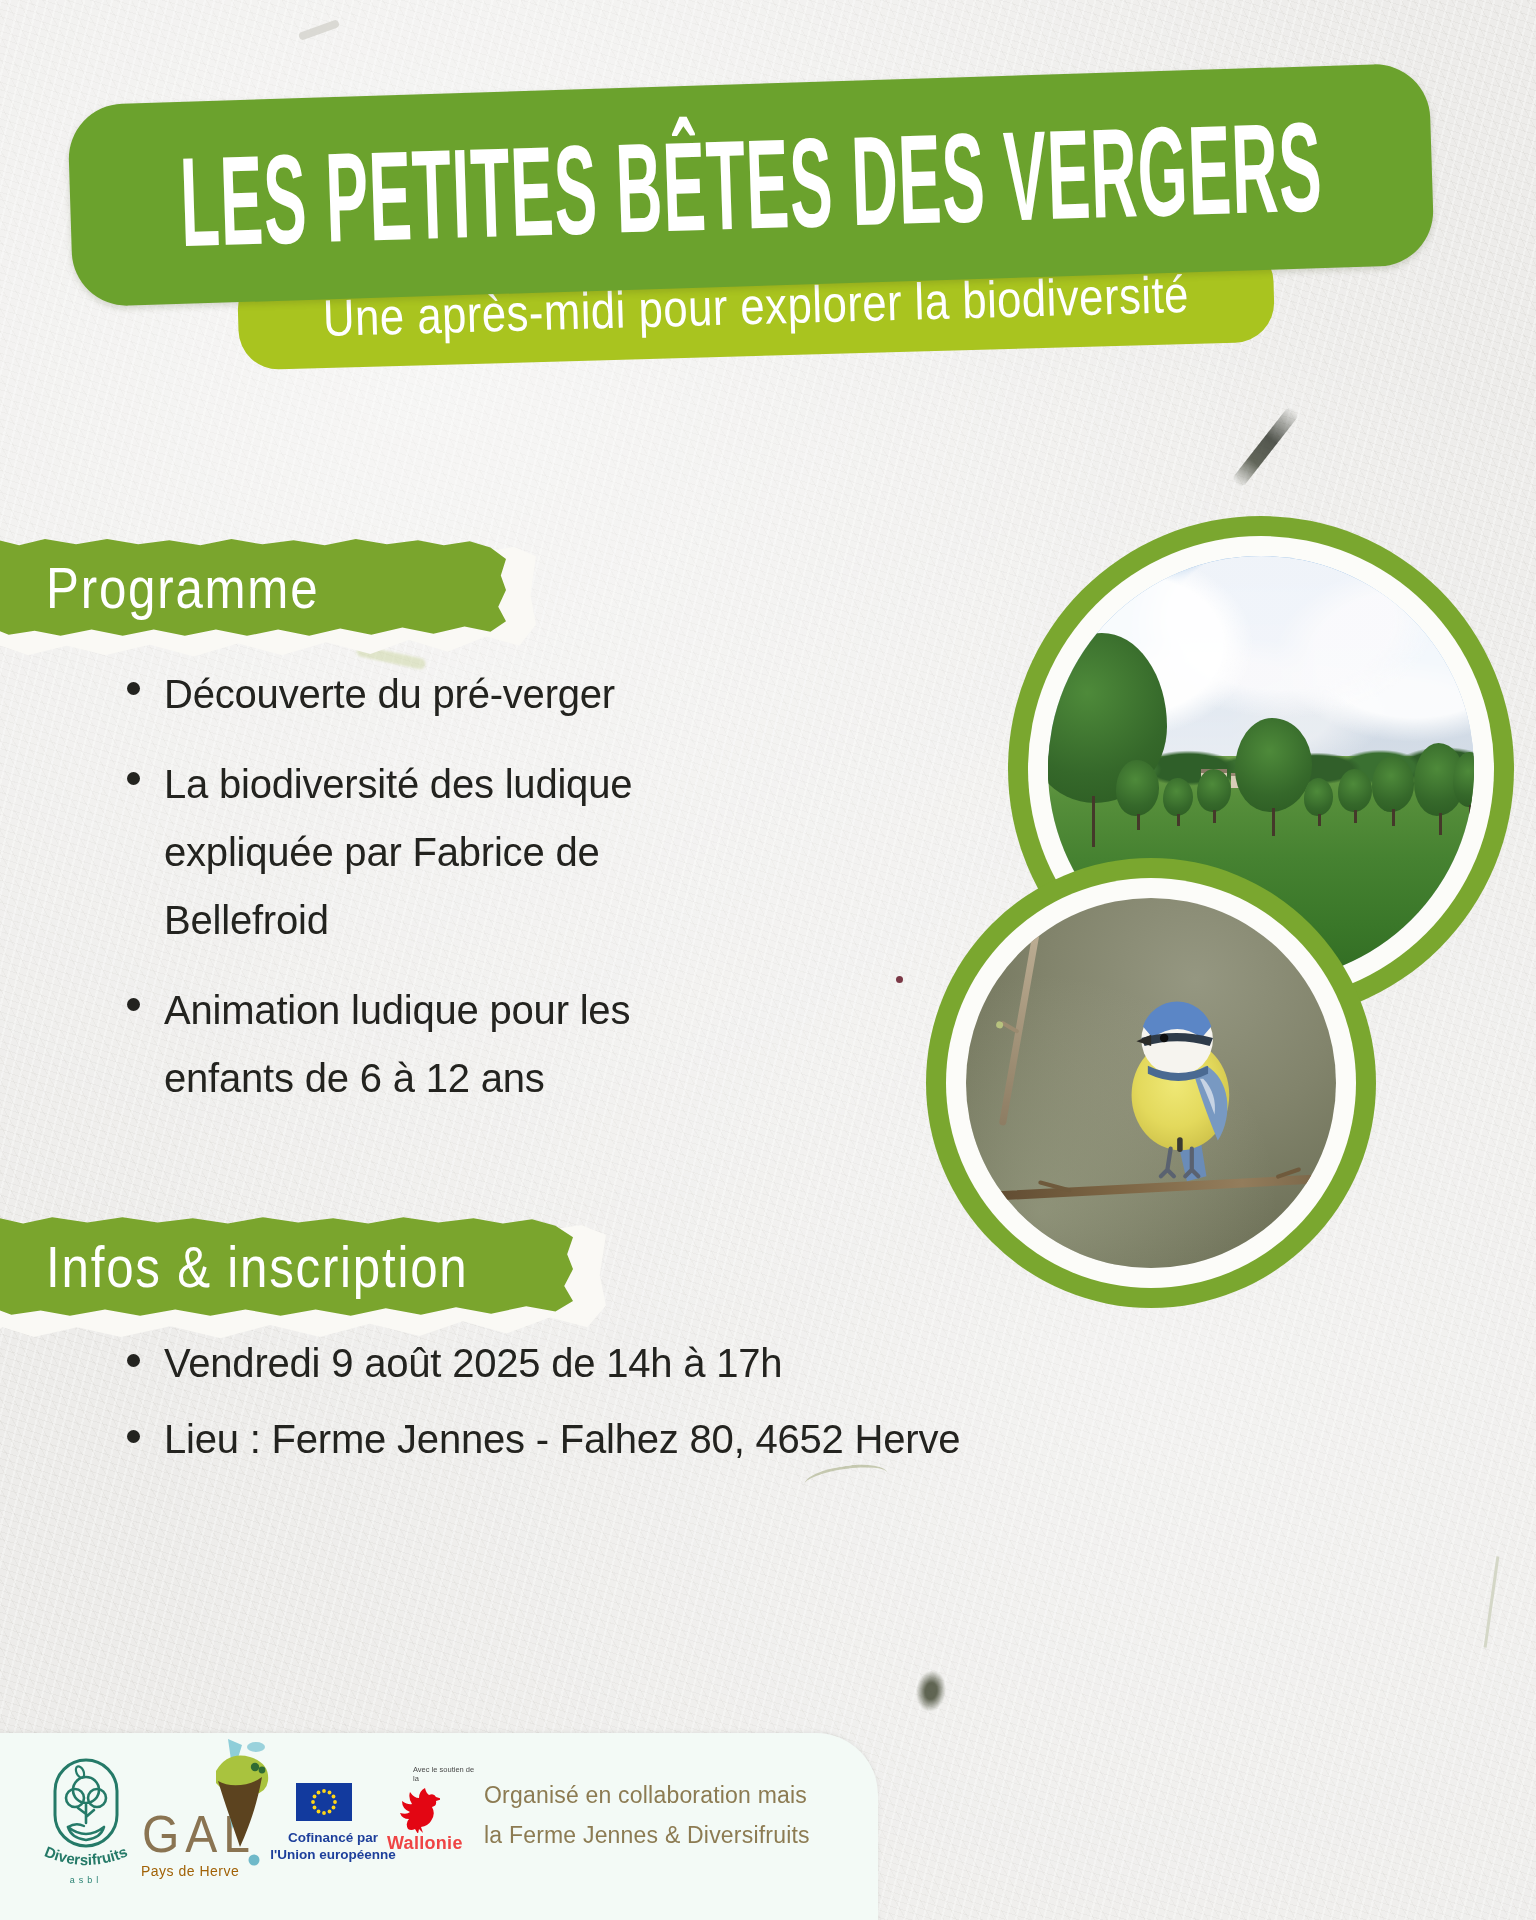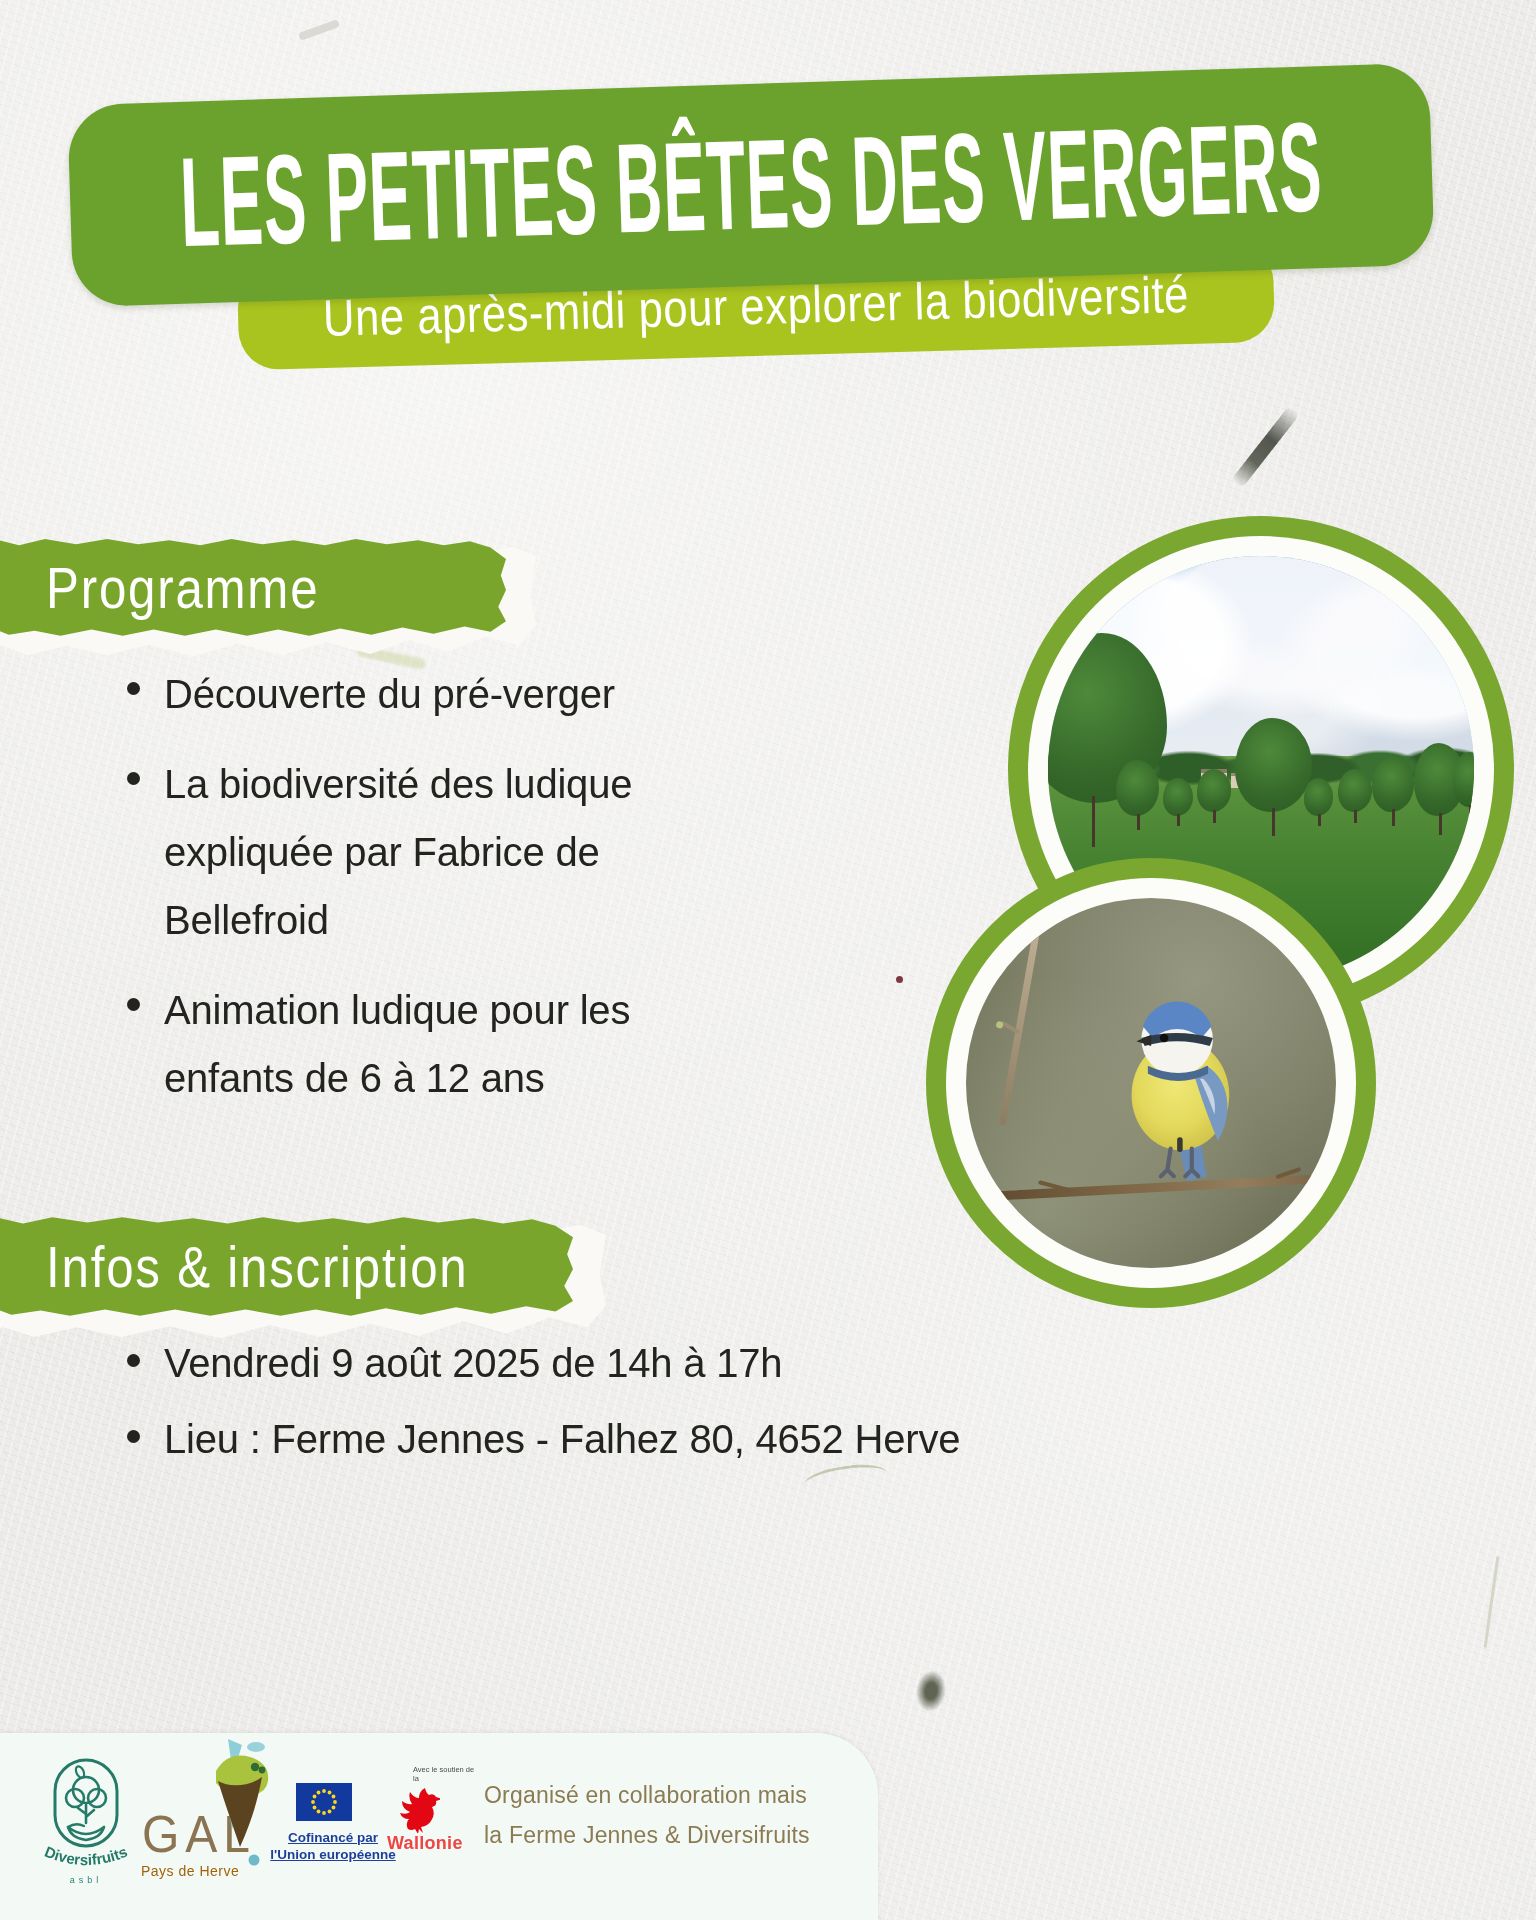--- a/index.html
+++ b/index.html
@@ -121,21 +121,21 @@
   .bird-svg{position:absolute;left:36%;top:26%;width:44%;height:auto;}
   
   #footer-card{position:absolute;left:-30px;top:1733px;width:908px;height:200px;
     background:#f3faf6;border-top-right-radius:62px;z-index:5;box-shadow:0 -1px 4px rgba(90,100,90,.10);}
   .lg-df{position:absolute;left:64px;top:24px;}
   .gal-acronym{position:absolute;left:172px;top:74px;font-size:48px;letter-spacing:6px;color:#8a7452;transform:scale(1,1.08);}
   .gal-region{position:absolute;left:171px;top:130px;font-size:14px;color:#a16207;letter-spacing:.5px;}
   .lg-cone{position:absolute;left:228px;top:4px;}
   .lg-eu-flag{position:absolute;left:326px;top:50px;}
   .eu-caption{position:absolute;left:288px;top:96px;width:150px;text-align:center;
-    font-size:13.5px;font-weight:bold;color:#1d3f9b;line-height:17px;text-decoration:underline;}
+    font-size:13.5px;font-weight:bold;color:#1d3f9b;line-height:17px;}
   .wal-support{position:absolute;left:420px;top:32px;width:70px;font-size:7.5px;color:#4a4a4a;line-height:9px;margin-left:23px;}
   .lg-rooster{position:absolute;left:424px;top:52px;}
   .wal-name{position:absolute;left:417px;top:100px;font-size:18px;font-weight:bold;color:#ef4444;letter-spacing:.3px;text-align:right;}
   .collab{position:absolute;left:514px;top:42px;width:380px;font-size:23px;color:#8c7b52;line-height:40px;letter-spacing:.2px;}
   
   .speck{position:absolute;pointer-events:none;}
   .sp1{left:1218px;top:440px;width:95px;height:14px;transform:rotate(-52deg);border-radius:8px;opacity:.8;
     background:linear-gradient(90deg,rgba(0,0,0,0),#3f4436 30%,#2c3027 60%,rgba(0,0,0,0));filter:blur(.4px);}
   .sp2{left:356px;top:652px;width:70px;height:11px;transform:rotate(12deg);background:#c2cf8e;opacity:.4;border-radius:6px;filter:blur(1px);}
   .sp3{left:916px;top:1670px;width:30px;height:42px;transform:rotate(8deg);opacity:.85;

